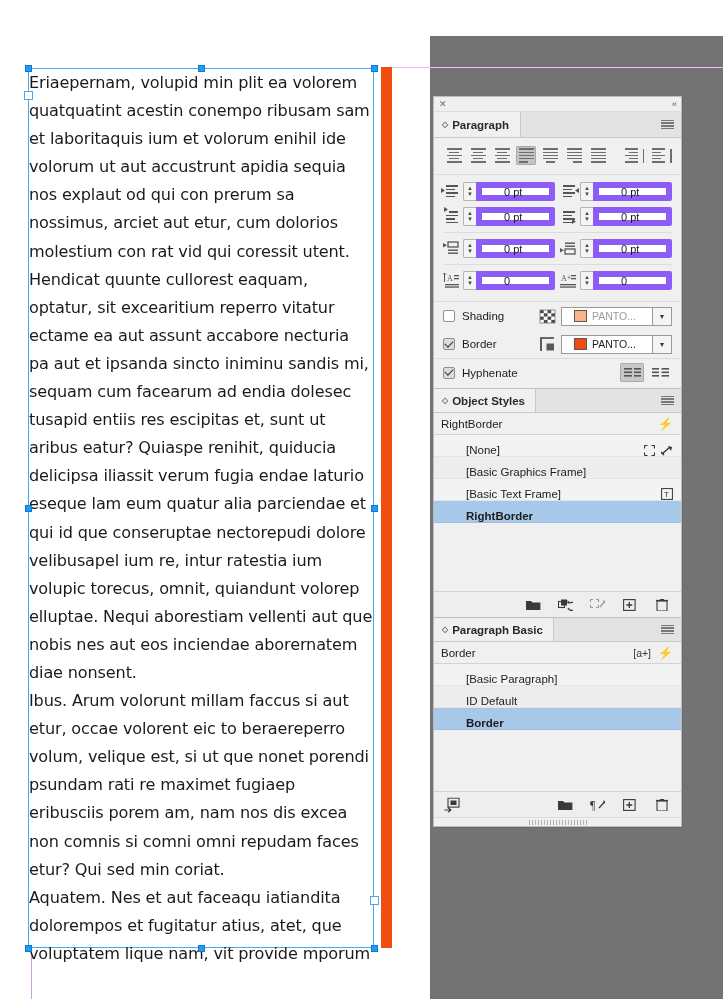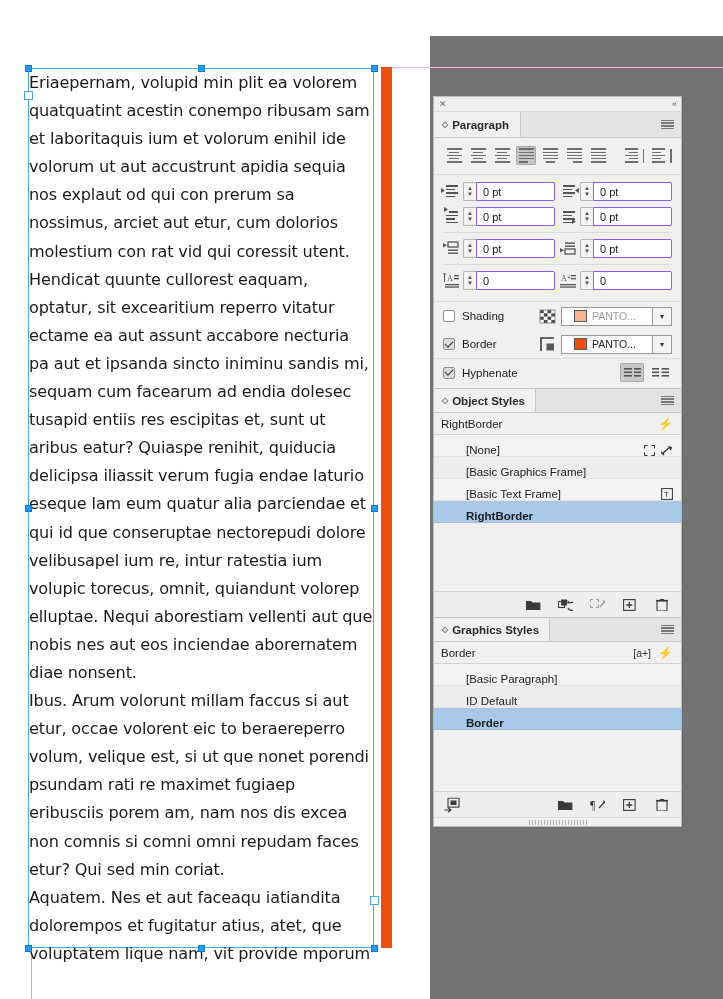--- a/index.html
+++ b/index.html
@@ -129,23 +129,23 @@
     width:13px; height:19px; background:#f4f4f4;
     border:1px solid #b4b4b4; border-right:none;
     border-radius:2px 0 0 2px;
     display:flex; flex-direction:column;
     align-items:center; justify-content:center; gap:1px;
     flex:none;
   }
   .stepper span { font-size:6px; color:#4a4a4a; line-height:5px; }
   .numfield {
     flex:1; height:19px; background:#ffffff;
-    border:1px solid #8b5cf6;
+    border:6px solid #8b5cf6;
     border-radius:0 2px 2px 0;
-    display:flex; align-items:center; padding-left:6px;
+    display:flex; align-items:center; padding-left:22px;
     font-size:11px; color:#1c1c1c;
   }
   .sep-line { height:1px; background:#dcdcdc; margin:3px 0 0 0; }
 
   .sel-wrap { display:flex; align-items:center; flex:1; }
   .sel-field {
     flex:1; height:19px; background:#ffffff;
     border:1px solid #b4b4b4; border-right:none;
     display:flex; align-items:center; padding-left:6px;
     font-size:11px; color:#1c1c1c;
@@ -692,21 +692,21 @@
               <path d="M4 1 h4 v1.5 h-4 Z" fill="#3a3a3a"></path>
             </svg>
         </span>
       </div>
     </div>
 
     <div class="styles-panel">
       <div class="sp-head">
         <div class="sp-tab">
           <span class="tab-dia">◇</span>
-          <span>Graphics Styles</span>
+          <span>Paragraph Basic</span>
         </div>
         <div class="panel-menu">
             <i></i>
             <i></i>
             <i></i>
             <i></i>
           </div>
       </div>
 
       <div class="cur-style">

